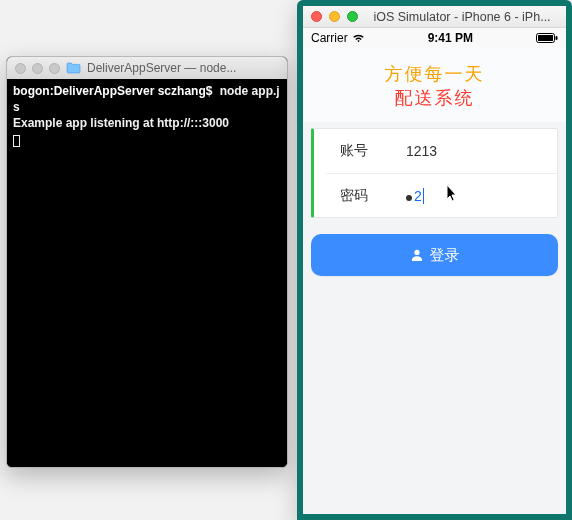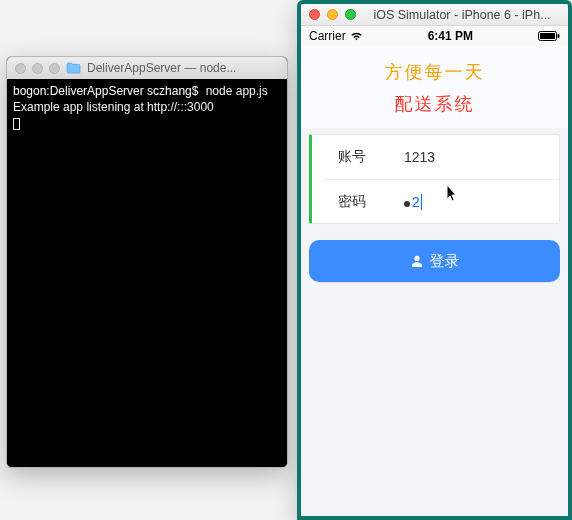--- a/index.html
+++ b/index.html
@@ -24,32 +24,32 @@
     font-size: 12px; color: #6a6a6a; justify-content: center;
   }
   .traffic { display: flex; gap: 6px; align-items: center; }
   .dot { width: 11px; height: 11px; border-radius: 50%; background: #c9c9c9; border: 1px solid #b3b3b3; }
   .folder-icon { display:inline-flex; }
   .term-title { flex: 1; text-align: left; white-space: nowrap; overflow: hidden; text-overflow: ellipsis; font-size: 12px; color:#5f5f5f; }
   .term-body {
     flex:1; background:#000; color:#f1f1f1;
     font-family: Menlo, Consolas, monospace; font-size: 12px;
     padding: 4px 6px; line-height: 1.35;
-    white-space: pre-wrap; word-break: break-all;
+    white-space: pre-wrap; word-break: break-all; font-weight: bold;
   }
   .prompt-host { color:#fff; }
   .caret { display:inline-block; width:7px; height:12px; border:1px solid #eee; vertical-align: text-bottom; margin-top:2px; }
 
   
   .mac-window {
     position: absolute;
     left: 297px; top: 0;
     width: 275px; height: 520px;
     background: #86efac;
-    border: 4px solid #0f766e;
+    border: 6px solid #0f766e;
     border-radius: 6px 6px 0 0;
     box-shadow: 0 8px 24px rgba(0,0,0,0.2);
     display:flex; flex-direction: column;
     overflow:hidden;
   }
   .mac-titlebar {
     height: 22px; background: linear-gradient(#f7f7f7,#e9e9e9);
     display:flex; align-items:center; gap:8px; padding:0 8px;
     font-size:12.5px; color:#333;
     border-bottom:1px solid #d8d8d8;
@@ -68,21 +68,21 @@
   }
   .ios-status .left,.ios-status .right{ display:flex; align-items:center; gap:4px;}
   .wifi-icon, .batt-icon { display:inline-flex; align-items:center; }
 
   
   .app {
     flex:1; background:#f2f4f6; overflow:hidden;
   }
   .app-header { text-align:center; padding:14px 0 12px; background:#fafbfc; }
   .app-title1 { color:#f6a300; font-size:18px; font-weight:400; letter-spacing:2px; }
-  .app-title2 { color:#ff3b30; font-size:18px; font-weight:500; margin-top:8px; letter-spacing:2px; }
+  .app-title2 { color:#ff3b30; font-size:18px; font-weight:500; letter-spacing:2px; }
 
   .form {
     margin:6px 8px 0; background:#fff; border:1px solid #e4e6e9; border-left:3px solid #2fbf4a;
     border-radius:2px;
     padding-left:12px;
   }
   .row { display:flex; align-items:center; height:44px; padding:0 10px 0 14px; }
   .row + .row { border-top:1px solid #eef0f2; }
   .label { width:48px; font-size:14px; color:#333; }
   .value { flex:1; font-size:14px; color:#333; padding-left:18px; display:flex; align-items:center; gap:0;}
@@ -137,21 +137,21 @@
 
   <div class="ios-status">
     <div class="left">
       <span>Carrier</span>
       <span class="wifi-icon">
         <svg width="13" height="10" viewBox="0 0 13 10">
             <path d="M6.5 9.2 5.2 7.8a2 2 0 0 1 2.6 0L6.5 9.2zM3.3 5.9a5 5 0 0 1 6.4 0l-1 1a3.5 3.5 0 0 0-4.4 0l-1-1zM1.2 3.8a8 8 0 0 1 10.6 0l-1 1a6.5 6.5 0 0 0-8.6 0l-1-1z" fill="#000"></path>
           </svg>
       </span>
     </div>
-    <div style="font-weight:600;">6:41 PM</div>
+    <div style="font-weight:600;">9:41 PM</div>
     <div class="right">
       <span class="batt-icon">
         <svg width="22" height="10" viewBox="0 0 22 10">
             <rect x="0.5" y="0.5" width="18" height="9" rx="2" fill="none" stroke="#000"></rect>
             <rect x="2" y="2" width="15" height="6" fill="#000"></rect>
             <rect x="19.5" y="3" width="2" height="4" rx="1" fill="#000"></rect>
           </svg>
       </span>
     </div>
   </div>

